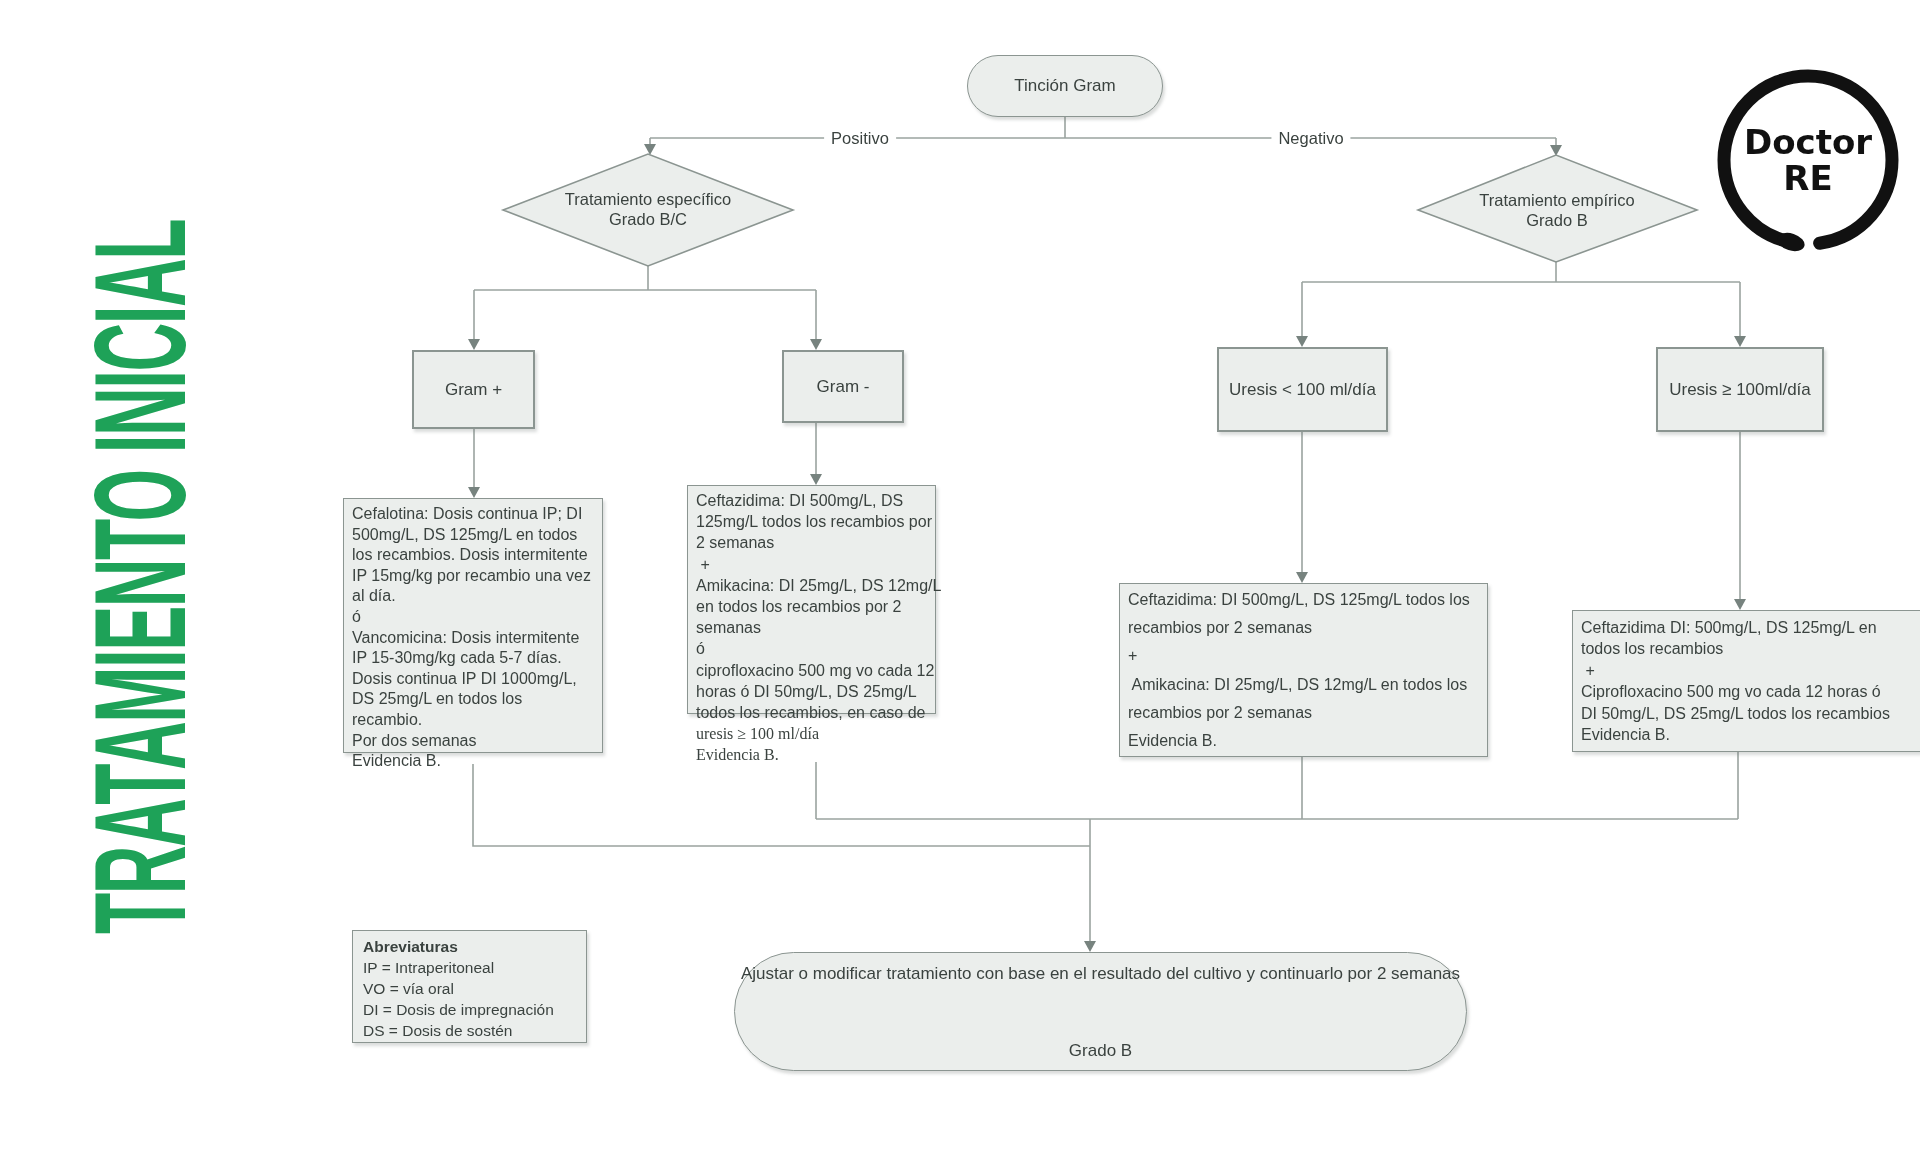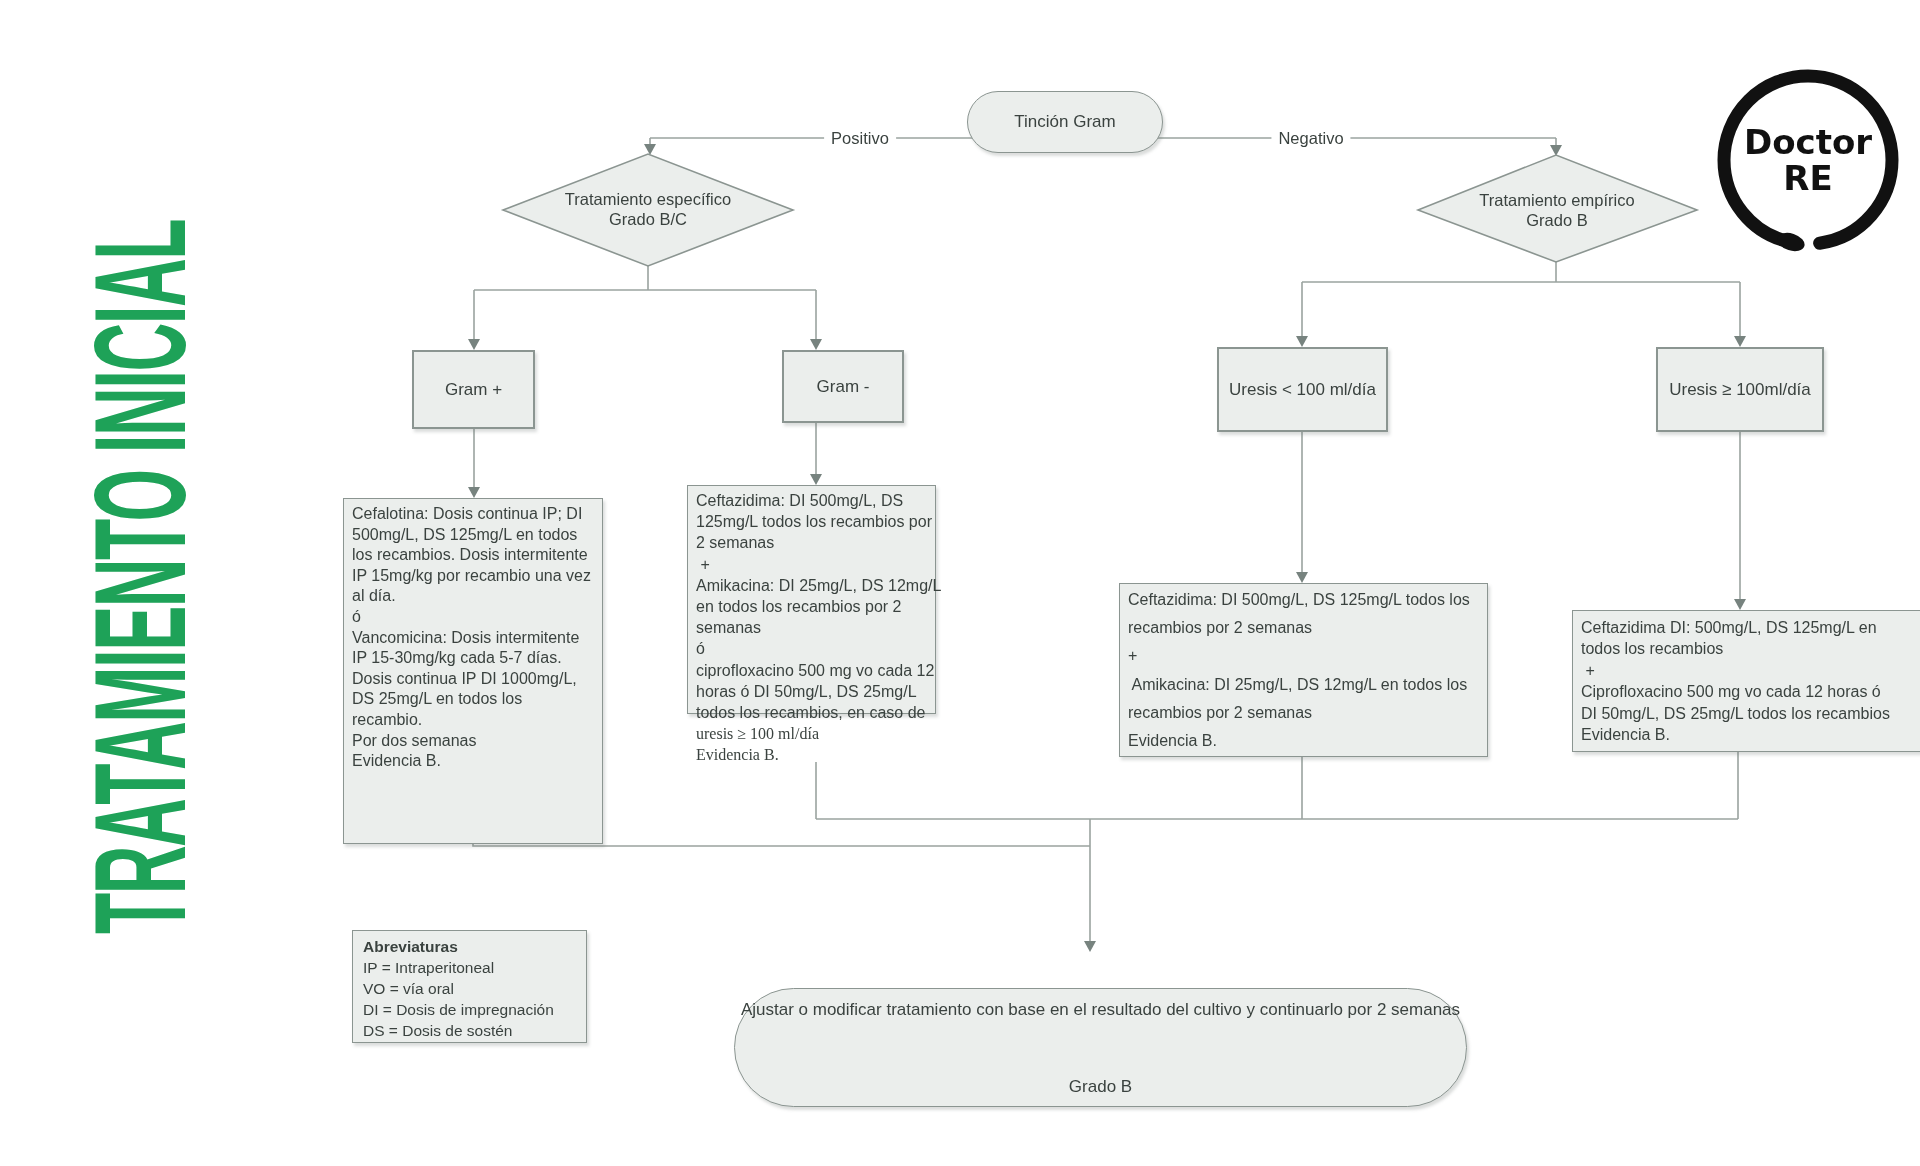--- a/index.html
+++ b/index.html
@@ -9,21 +9,21 @@
   html,body{margin:0;padding:0;background:#ffffff;}
   .stage{position:relative;width:1920px;height:1166px;background:#fff;overflow:hidden;
          font-family:"Liberation Sans",sans-serif;color:var(--text);}
   .wires{position:absolute;left:0;top:0;}
   .wire{stroke:var(--wire);stroke-width:1.6;fill:none;}
   .arrowhead{fill:var(--arrow);stroke:none;}
   .diamond{fill:var(--node-fill);stroke:var(--node-border);stroke-width:1.6;}
   .node{position:absolute;background:var(--node-fill);border:2px solid var(--node-border);
         box-sizing:border-box;box-shadow:2px 3px 3px rgba(110,120,115,.25);}
   .centered{display:flex;flex-direction:column;align-items:center;justify-content:center;text-align:center;}
-  .capsule{border-radius:999px;border-width:1.5px;margin-top:36px;}
+  .capsule{border-radius:999px;border-width:1.5px;}
   .small-node{font-size:17px;}
   .tbox{border-width:1.5px;font-size:16px;line-height:20.6px;padding:5px 8px;text-align:left;}
   .tbox .tline{white-space:pre;}
   .serif .tline{font-family:"Liberation Serif",serif;}
   .dlabel{position:absolute;transform:translate(-50%,-50%);text-align:center;
           font-size:16.5px;line-height:20px;width:240px;}
   .edge-label{position:absolute;transform:translate(-50%,-50%);background:#fff;
           padding:0 7px;font-size:16.5px;}
   .vtitle{position:absolute;left:140px;top:577px;white-space:nowrap;
           transform:translate(-50%,-50%) rotate(-90deg) scale(0.52,1);
@@ -106,21 +106,21 @@
   <div class="node centered small-node" style="left:755px;top:350px;width:122px;height:73px;margin-left:27px;">
     <span>Gram -</span>
   </div>
   <div class="node centered small-node" style="left:1217px;top:347px;width:171px;height:85px;">
     <span>Uresis &lt; 100 ml/día</span>
   </div>
   <div class="node centered small-node" style="left:1656px;top:347px;width:168px;height:85px;">
     <span>Uresis ≥ 100ml/día</span>
   </div>
 
-  <div class="node tbox" style="left:343px;top:498px;width:260px;height:346px;">
+  <div class="node tbox" style="left:343px;top:498px;width:260px;height:255px;">
       <div class="tline">Cefalotina: Dosis continua IP; DI</div>
       <div class="tline">500mg/L, DS 125mg/L en todos</div>
       <div class="tline">los recambios. Dosis intermitente</div>
       <div class="tline">IP 15mg/kg por recambio una vez</div>
       <div class="tline">al día.</div>
       <div class="tline">ó</div>
       <div class="tline">Vancomicina: Dosis intermitente</div>
       <div class="tline">IP 15-30mg/kg cada 5-7 días.</div>
       <div class="tline">Dosis continua IP DI 1000mg/L,</div>
       <div class="tline">DS 25mg/L en todos los</div>

